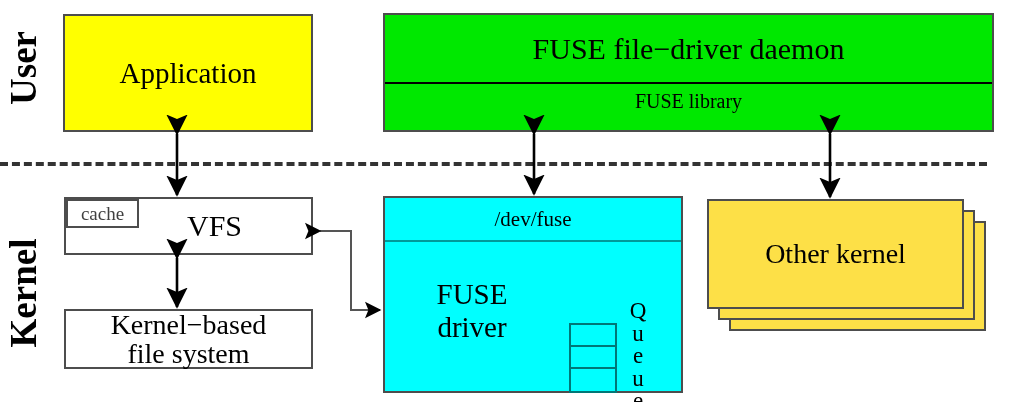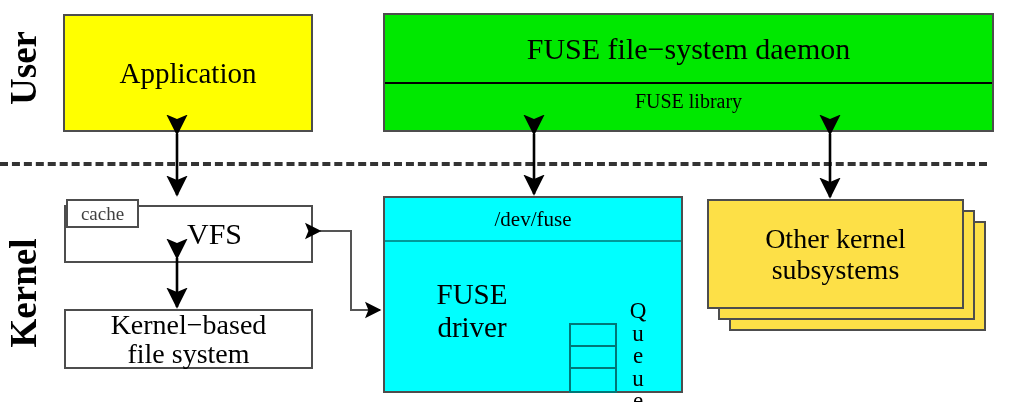--- a/index.html
+++ b/index.html
@@ -93,21 +93,21 @@
   
   #user-kernel-divider {
     position: absolute;
     left: 0px; top: 162px;
     width: 987px; height: 0;
     border-top: 4px dashed #333333;
   }
 
   
   #vfs-box {
-    left: 64px; top: 205px;
+    left: 64px; top: 197px;
     width: 249px; height: 58px;
     font-size: 30px;
     justify-content: center;
     padding-left: 52px;
     box-sizing: border-box;
   }
   #cache-box {
     position: absolute;
     left: 66px; top: 199px;
     width: 73px; height: 29px;
@@ -224,21 +224,21 @@
 <body>
 
 <div id="diagram">
 
   <div class="zone-label" id="user-zone-label">User</div>
   <div class="zone-label" id="kernel-zone-label">Kernel</div>
 
   <div class="box" id="application-box">Application</div>
 
   <div class="box" id="fuse-daemon-box">
-    <div id="fuse-daemon-title">FUSE file−system daemon</div>
+    <div id="fuse-daemon-title">FUSE file−driver daemon</div>
     <div id="fuse-library-row">FUSE library</div>
   </div>
 
   <div id="user-kernel-divider"></div>
 
   <div class="box" id="vfs-box">VFS</div>
   <div id="cache-box">cache</div>
 
   <div class="box" id="kernel-fs-box">
     <span>
@@ -268,21 +268,20 @@
       </div>
     </div>
   </div>
 
   <div id="other-subsystems-stack">
     <div class="sheet" id="sheet-back"></div>
     <div class="sheet" id="sheet-mid"></div>
     <div class="sheet" id="sheet-front">
       <span>
         <span>Other kernel</span><br>
-        <span>subsystems</span>
       </span>
     </div>
   </div>
 
   <svg class="arrow-svg" style="left:0;top:0;" width="1009" height="402">
     <defs>
       <marker id="ah" markerWidth="9" markerHeight="9" refX="7.5" refY="4.5" orient="auto" markerUnits="strokeWidth">
         <path d="M0,0.4 L8.2,4.5 L0,8.6 L1.7,4.5 Z" fill="#000000"></path>
       </marker>
       <marker id="ah2" markerWidth="9" markerHeight="9" refX="7.5" refY="4.5" orient="auto" markerUnits="strokeWidth">

